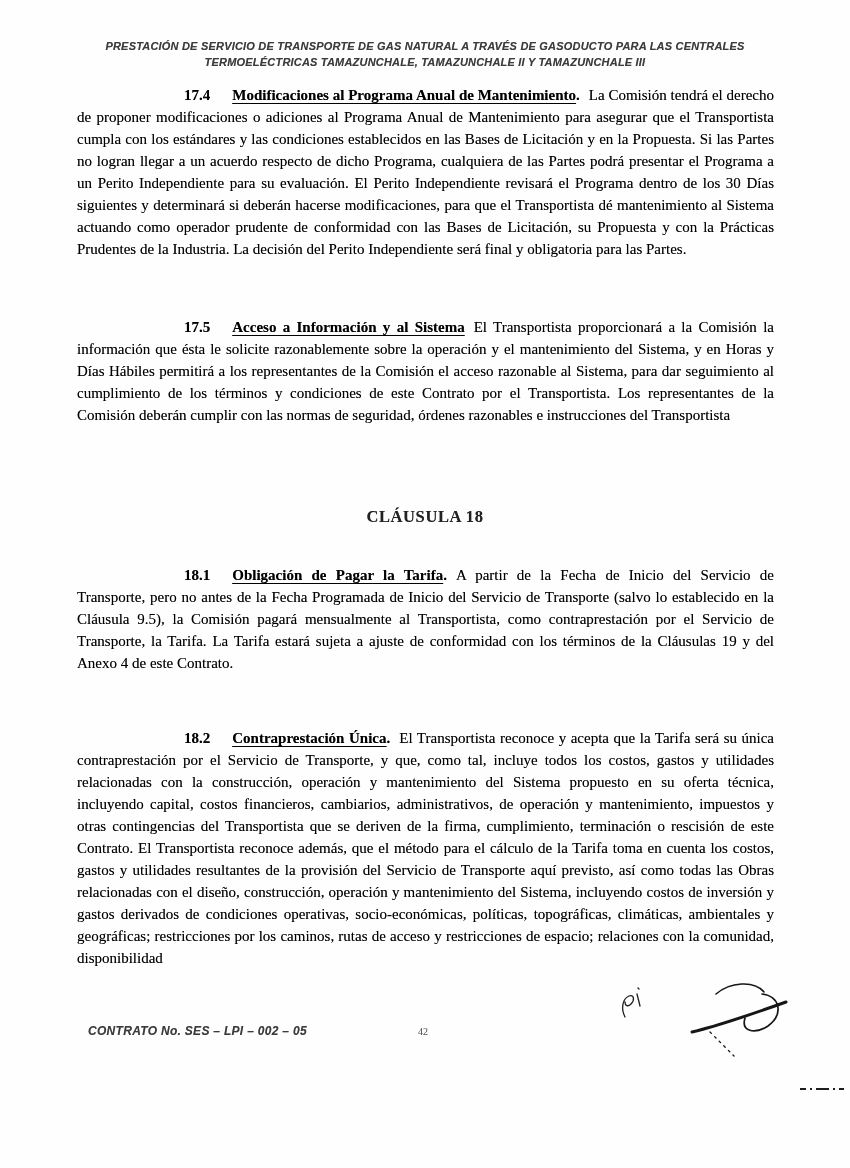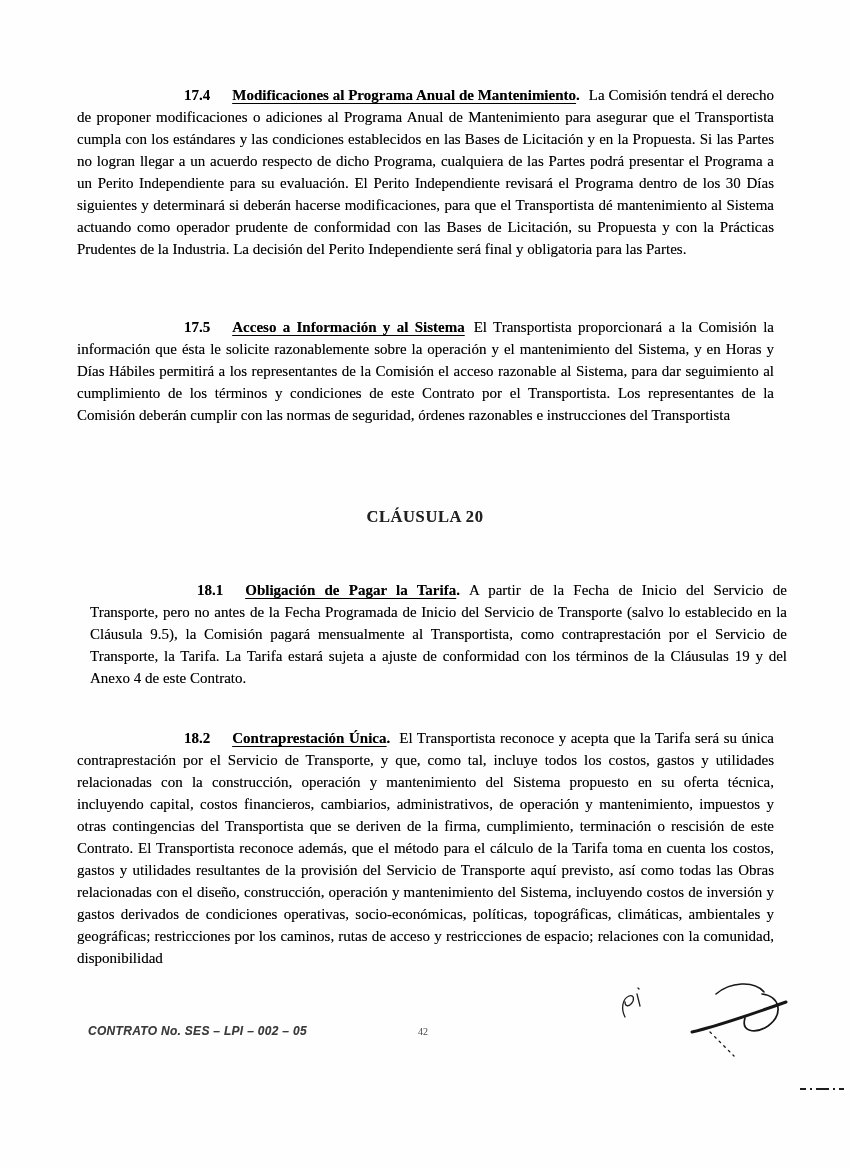--- a/index.html
+++ b/index.html
@@ -35,21 +35,21 @@
     width:697px;
     text-align:justify;
     font-size:15px;
     line-height:22px;
     text-indent:107px;
     color:#000000;
     text-shadow:0 0 0.6px rgba(45,45,45,0.55);
   }
   .pos-s1 { top:84px; }
   .pos-s2 { top:316px; }
-  .pos-s3 { top:579px;margin-left:13px; }
+  .pos-s3 { top:564px; }
   .pos-s4 { top:727px; }
   .sec-num { font-weight:bold; }
   .sec-gap { display:inline-block; width:22px; }
   .sec-title {
     font-weight:bold;
     text-decoration:underline;
     text-underline-offset:3px;
   }
   .sec-punct { font-weight:bold; padding-right:9px; }
   
@@ -92,27 +92,31 @@
   .sig-initials { position:absolute; left:615px; top:985px; }
   .sig-paraph   { position:absolute; left:688px; top:980px; }
   .sig-dashes   { position:absolute; left:800px; top:1086px; }
   svg { display:block; }
 </style>
 </head>
 <body>
 
 <div class="page">
 
+  <header class="doc-header">
+    <div>PRESTACIÓN DE SERVICIO DE TRANSPORTE DE GAS NATURAL A TRAVÉS DE GASODUCTO PARA LAS CENTRALES</div>
+    <div>TERMOELÉCTRICAS TAMAZUNCHALE, TAMAZUNCHALE II Y TAMAZUNCHALE III</div>
+  </header>
 
   <p class="para pos-s1"><span class="sec-num">17.4</span><span class="sec-gap"></span><span class="sec-title">Modificaciones al Programa Anual de Mantenimiento</span><span class="sec-punct">.</span><span>La Comisión tendrá el derecho de proponer modificaciones o adiciones al Programa Anual de Mantenimiento para asegurar que el Transportista cumpla con los estándares y las condiciones establecidos en las Bases de Licitación y en la Propuesta. Si las Partes no logran llegar a un acuerdo respecto de dicho Programa, cualquiera de las Partes podrá presentar el Programa a un Perito Independiente para su evaluación. El Perito Independiente revisará el Programa dentro de los 30 Días siguientes y determinará si deberán hacerse modificaciones, para que el Transportista dé mantenimiento al Sistema actuando como operador prudente de conformidad con las Bases de Licitación, su Propuesta y con la Prácticas Prudentes de la Industria. La decisión del Perito Independiente será final y obligatoria para las Partes.</span></p>
 
   <p class="para pos-s2"><span class="sec-num">17.5</span><span class="sec-gap"></span><span class="sec-title">Acceso a Información y al Sistema</span><span class="sec-punct"></span><span>El Transportista proporcionará a la Comisión la información que ésta le solicite razonablemente sobre la operación y el mantenimiento del Sistema, y en Horas y Días Hábiles permitirá a los representantes de la Comisión el acceso razonable al Sistema, para dar seguimiento al cumplimiento de los términos y condiciones de este Contrato por el Transportista. Los representantes de la Comisión deberán cumplir con las normas de seguridad, órdenes razonables e instrucciones del Transportista</span></p>
 
   <div class="clause-heading">
-    <div>CLÁUSULA 20</div>
+    <div>CLÁUSULA 18</div>
   </div>
 
   <p class="para pos-s3"><span class="sec-num">18.1</span><span class="sec-gap"></span><span class="sec-title">Obligación de Pagar la Tarifa</span><span class="sec-punct">.</span><span>A partir de la Fecha de Inicio del Servicio de Transporte, pero no antes de la Fecha Programada de Inicio del Servicio de Transporte (salvo lo establecido en la Cláusula 9.5), la Comisión pagará mensualmente al Transportista, como contraprestación por el Servicio de Transporte, la Tarifa. La Tarifa estará sujeta a ajuste de conformidad con los términos de la Cláusulas 19 y del Anexo 4 de este Contrato.</span></p>
 
   <p class="para pos-s4"><span class="sec-num">18.2</span><span class="sec-gap"></span><span class="sec-title">Contraprestación Única</span><span class="sec-punct">.</span><span>El Transportista reconoce y acepta que la Tarifa será su única contraprestación por el Servicio de Transporte, y que, como tal, incluye todos los costos, gastos y utilidades relacionadas con la construcción, operación y mantenimiento del Sistema propuesto en su oferta técnica, incluyendo capital, costos financieros, cambiarios, administrativos, de operación y mantenimiento, impuestos y otras contingencias del Transportista que se deriven de la firma, cumplimiento, terminación o rescisión de este Contrato. El Transportista reconoce además, que el método para el cálculo de la Tarifa toma en cuenta los costos, gastos y utilidades resultantes de la provisión del Servicio de Transporte aquí previsto, así como todas las Obras relacionadas con el diseño, construcción, operación y mantenimiento del Sistema, incluyendo costos de inversión y gastos derivados de condiciones operativas, socio-económicas, políticas, topográficas, climáticas, ambientales y geográficas; restricciones por los caminos, rutas de acceso y restricciones de espacio; relaciones con la comunidad, disponibilidad</span></p>
 
   <div class="footer-contract">CONTRATO No. SES – LPI – 002 – 05</div>
   <div class="footer-page">42</div>
 
   <div class="sig-initials">

